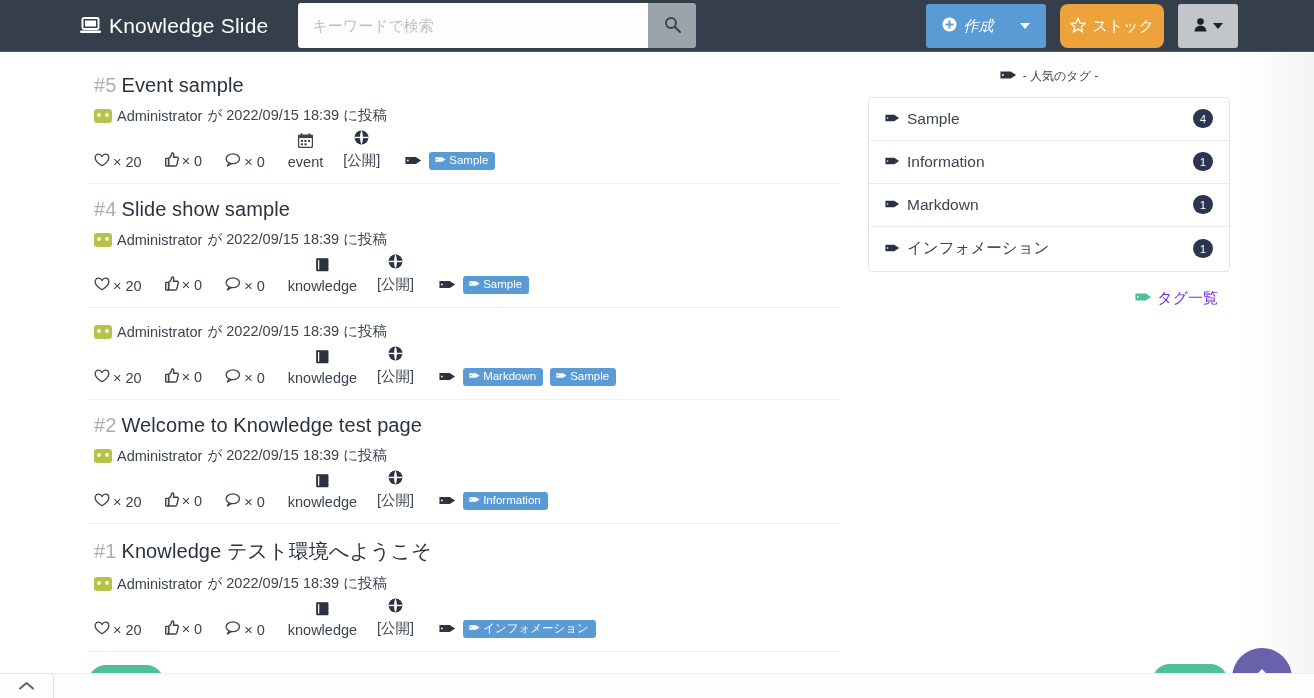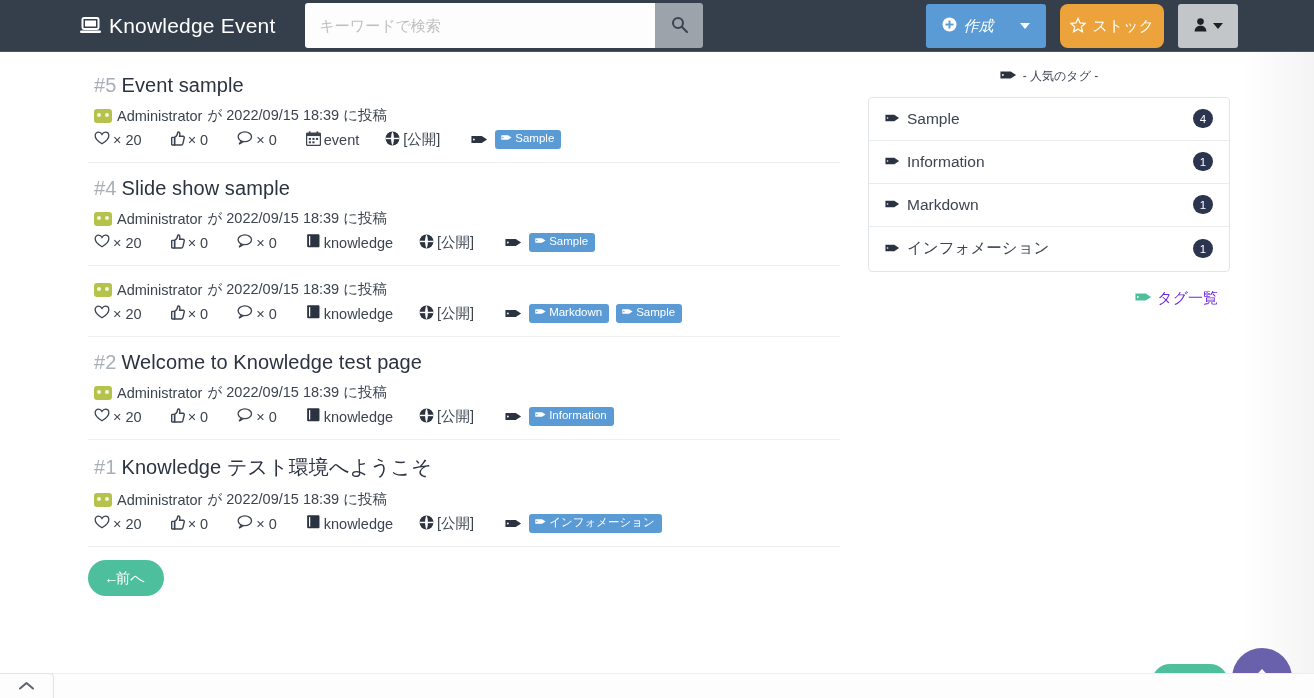--- a/index.html
+++ b/index.html
@@ -183,33 +183,33 @@
     content: "";
     position: absolute;
     right: 3px; top: 4px;
     width: 4px; height: 4px;
     border-radius: 50%;
     background: #f4f6e2;
   }
 
   .kmeta {
     display: flex;
-    align-items: center;
-    gap: 22px;
+    align-items: flex-end;
+    gap: 16px;
     font-size: 14.5px;
     color: #3c4450;
     flex-wrap: wrap;
   }
   .kmeta .mgroup {
     display: inline-flex;
     align-items: center;
     gap: 3px;
     margin-right: 7px;
   }
-  .kmeta .mgroup.tight { margin-right: 4px; }
+  .kmeta .mgroup.tight { margin-right: 4px; flex-direction: column; }
   .ktags { display: inline-flex; align-items: center; gap: 7px; margin-left: 5px; }
   .tagicon { color: #2b3240; display: inline-flex; }
   .tag-badge {
     background: #5b9bd5;
     color: #ffffff;
     font-size: 11.5px;
     border-radius: 3px;
     padding: 3px 7px 4px 6px;
     display: inline-flex;
     align-items: center;
@@ -347,21 +347,21 @@
 
 <div class="navbar">
   <a class="brand" href="#">
     <span class="laptop-icon">
       <svg width="21" height="17" viewBox="0 0 21 17" fill="#ffffff">
         <rect x="2.5" y="1" width="16" height="11" rx="1.4" fill="none" stroke="#ffffff" stroke-width="2"></rect>
         <rect x="5" y="3.5" width="11" height="6" fill="#ffffff"></rect>
         <rect x="0" y="13.5" width="21" height="2.4" rx="1.2"></rect>
       </svg>
     </span>
-    <span>Knowledge Event</span>
+    <span>Knowledge Slide</span>
   </a>
 
   <div class="searchbox">
     <input type="text" placeholder="キーワードで検索" style="">
     <button class="search-btn">
       <span>
         <svg width="17" height="17" viewBox="0 0 17 17" fill="none" stroke="#3b4350" stroke-width="2">
           <circle cx="7" cy="7" r="5"></circle>
           <line x1="10.8" y1="10.8" x2="16" y2="16" stroke-linecap="round"></line>
         </svg>

